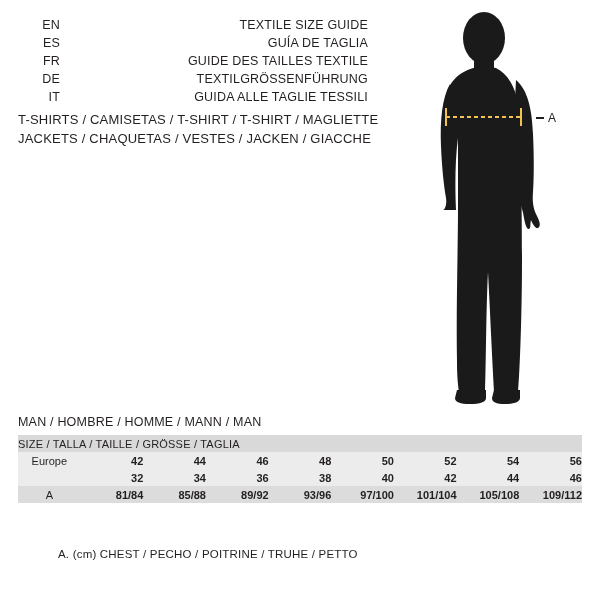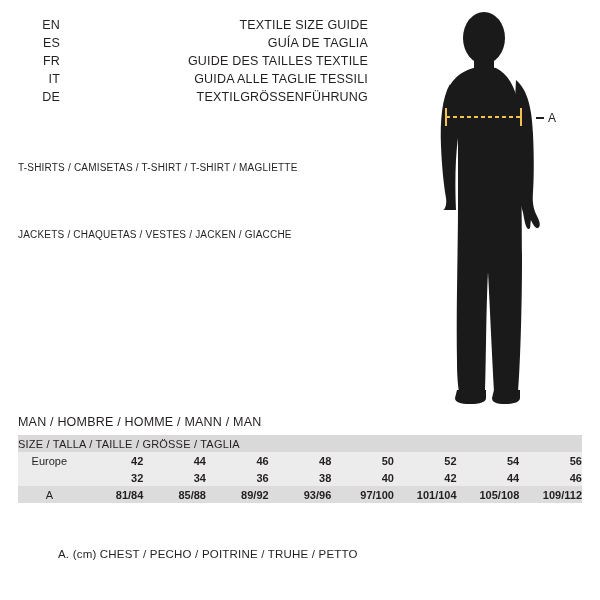--- a/index.html
+++ b/index.html
@@ -47,25 +47,24 @@
   }
 
   
   .cat-block {
     position: absolute;
     left: 18px;
     top: 110px;
     width: 400px;
   }
   .cat-line {
-    font-size: 10px;
+    font-size: 13px;
     line-height: 19px;
     letter-spacing: 0.2px;
     white-space: nowrap;
-    margin-top: 48px;
   }
 
   
   .figure-wrap {
     position: absolute;
     left: 400px;
     top: 10px;
     width: 200px;
     height: 400px;
   }
@@ -154,26 +153,26 @@
     </div>
     <div class="lang-row">
       <span class="lang-code">ES</span>
       <span class="lang-text">GUÍA DE TAGLIA</span>
     </div>
     <div class="lang-row">
       <span class="lang-code">FR</span>
       <span class="lang-text">GUIDE DES TAILLES TEXTILE</span>
     </div>
     <div class="lang-row">
+      <span class="lang-code">DE</span>
+      <span class="lang-text">TEXTILGRÖSSENFÜHRUNG</span>
+    </div>
+    <div class="lang-row">
       <span class="lang-code">IT</span>
       <span class="lang-text">GUIDA ALLE TAGLIE TESSILI</span>
-    </div>
-    <div class="lang-row">
-      <span class="lang-code">DE</span>
-      <span class="lang-text">TEXTILGRÖSSENFÜHRUNG</span>
     </div>
   </div>
 
   <div class="cat-block">
     <div class="cat-line">T-SHIRTS / CAMISETAS / T-SHIRT / T-SHIRT / MAGLIETTE</div>
     <div class="cat-line">JACKETS / CHAQUETAS / VESTES / JACKEN / GIACCHE</div>
   </div>
 
   <div class="figure-wrap">
     <svg width="200" height="400" viewBox="0 0 200 400">

